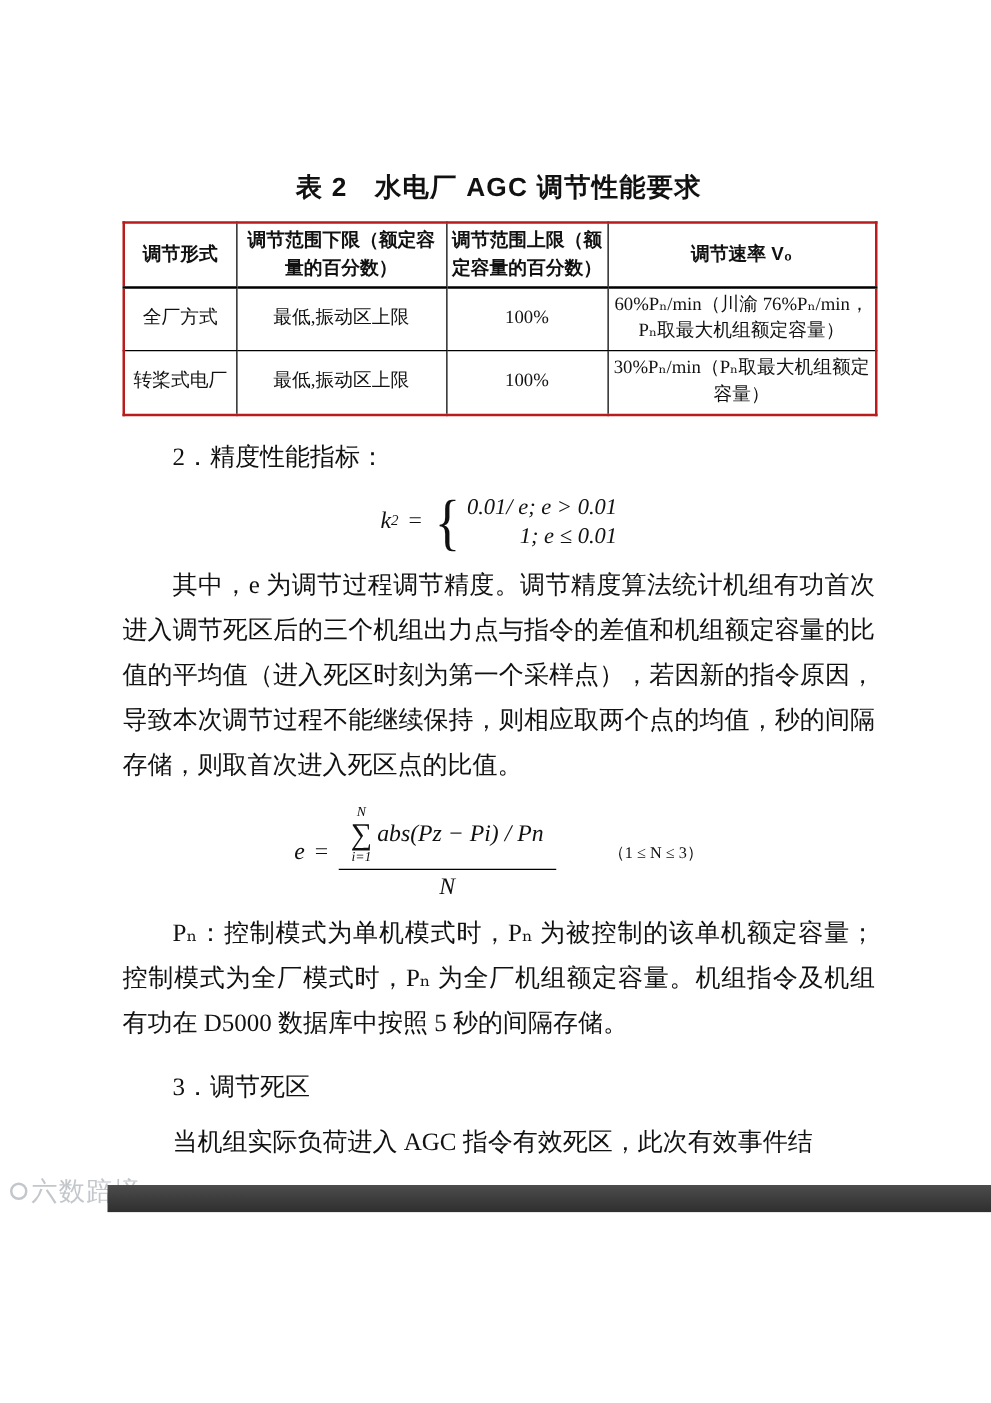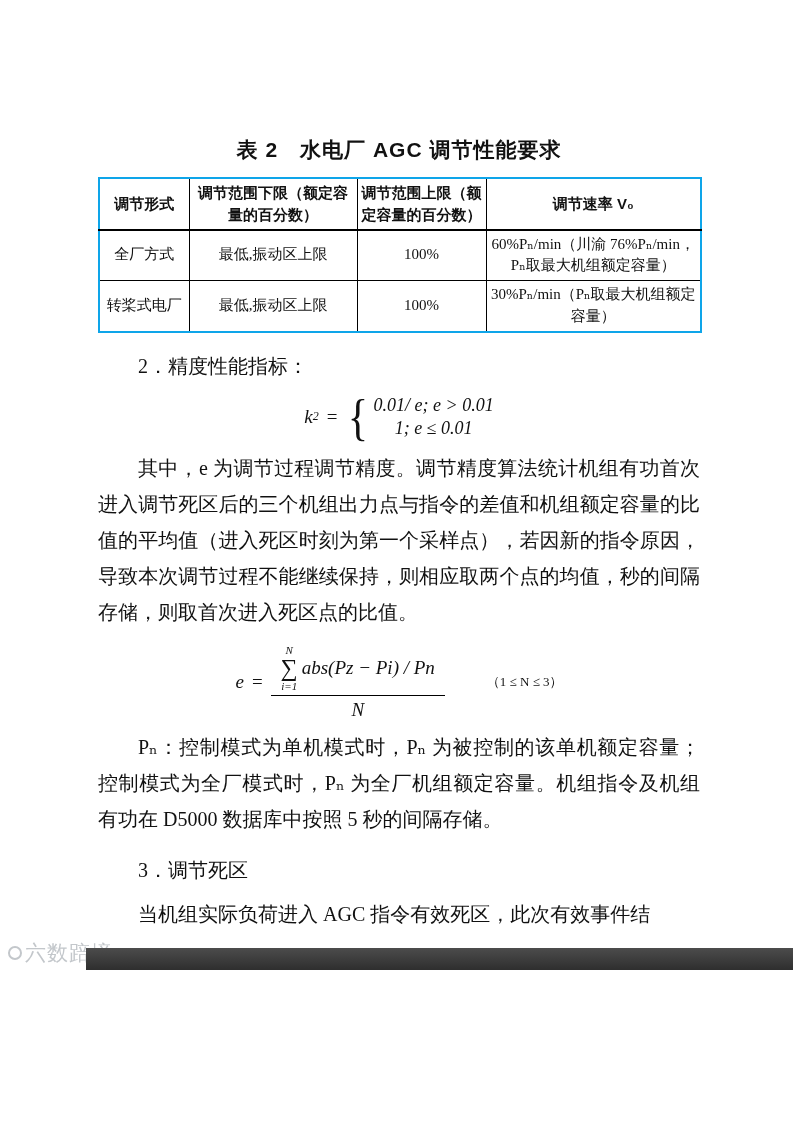--- a/index.html
+++ b/index.html
@@ -25,21 +25,21 @@
     font-weight: bold;
     font-size: 21px;
     text-align: center;
     margin-bottom: 13px;
     letter-spacing: 1px;
   }
   table.data-table {
     width: 100%;
     border-collapse: collapse;
     table-layout: fixed;
-    border: 2px solid #0ea5e9;
+    border: 2px solid #b91c1c;
   }
   table.data-table th, table.data-table td {
     border: 1px solid #000;
     text-align: center;
     vertical-align: middle;
     padding: 3px 4px;
     font-size: 15px;
     line-height: 1.45;
   }
   table.data-table th {
@@ -72,21 +72,21 @@
     font-weight: 200;
     line-height: 1;
     transform: scaleX(0.85);
     margin-right: 4px;
   }
   .formula-k2 .cases {
     display: flex;
     flex-direction: column;
     gap: 2px;
     font-size: 18px;
-    text-align: center;
+    text-align: right;
   }
   
   .formula-e { margin: 14px 0 6px; }
   .formula-e .frac {
     display: inline-flex;
     flex-direction: column;
     align-items: center;
   }
   .formula-e .num {
     display: flex;

